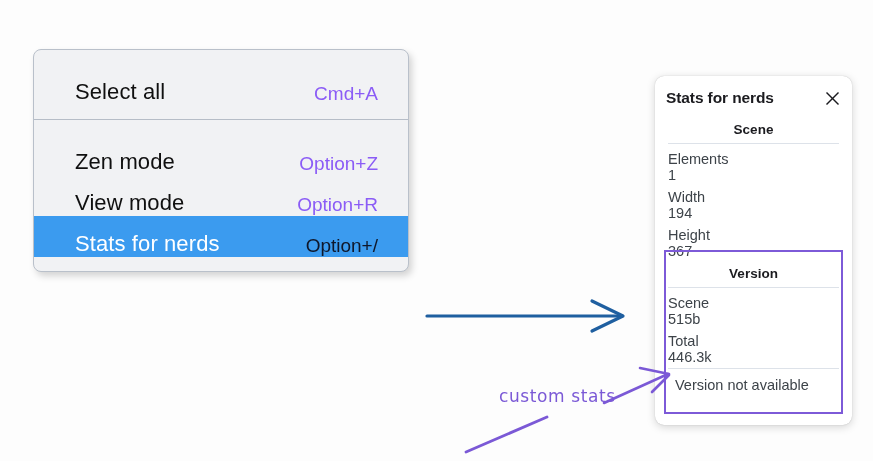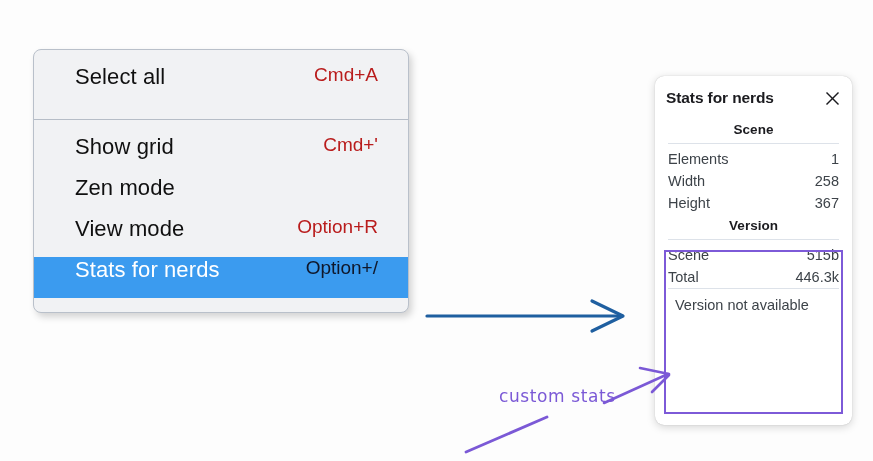--- a/index.html
+++ b/index.html
@@ -31,36 +31,36 @@
   .menu-group { padding: 0; }
   .menu-group.top { padding-top: 14px; padding-bottom: 14px; }
   .menu-group.bottom { padding-top: 14px; padding-bottom: 14px; }
   .menu-sep {
     height: 1px;
     background: #b6bdc7;
     width: 100%;
   }
   .menu-item {
     display: flex;
-    align-items: flex-start;
+    align-items: flex-end;
     justify-content: space-between;
     height: 41px;
     padding: 0 30px 0 41px;
     box-sizing: border-box;
     cursor: default;
   }
   .menu-item .mi-label {
     font-size: 22px;
     color: #101010;
     letter-spacing: 0.1px;
     white-space: nowrap;
   }
   .menu-item .mi-shortcut {
     font-size: 19px;
-    color: #b91c1c;
+    color: #8b5cf6;
     white-space: nowrap;
   }
   .menu-item.selected {
     background: #3b9bef;
   }
   .menu-item.selected .mi-label { color: #ffffff; }
   .menu-item.selected .mi-shortcut { color: #0f172a; }
 
   
   #stats-panel {
@@ -107,20 +107,21 @@
     background: #dde2e9;
     margin: 0 2px 4px 2px;
   }
   .stat-row {
     display: flex;
     justify-content: space-between;
     align-items: baseline;
     font-size: 14.5px;
     color: #3d4349;
     padding: 3px 2px;
+    flex-direction: column;
   }
   .stat-row .sr-value { color: #3d4349; }
   .plain-row {
     font-size: 14.5px;
     color: #3d4349;
     padding: 4px 2px;
     margin-left: 7px;
   }
 
   
@@ -165,25 +166,22 @@
       <div class="menu-item">
         <span class="mi-label">Select all</span>
         <span class="mi-shortcut">Cmd+A</span>
       </div>
     </div>
 
     <div class="menu-sep"></div>
 
     <div class="menu-group bottom">
       <div class="menu-item">
-        <span class="mi-label">Show grid</span>
-        <span class="mi-shortcut">Cmd+'</span>
-      </div>
-      <div class="menu-item">
         <span class="mi-label">Zen mode</span>
+        <span class="mi-shortcut">Option+Z</span>
       </div>
       <div class="menu-item">
         <span class="mi-label">View mode</span>
         <span class="mi-shortcut">Option+R</span>
       </div>
       <div class="menu-item selected">
         <span class="mi-label">Stats for nerds</span>
         <span class="mi-shortcut">Option+/</span>
       </div>
     </div>
@@ -203,21 +201,21 @@
     </div>
 
     <div class="section-title">Scene</div>
     <div class="hr"></div>
     <div class="stat-row">
       <span class="sr-label">Elements</span>
       <span class="sr-value">1</span>
     </div>
     <div class="stat-row">
       <span class="sr-label">Width</span>
-      <span class="sr-value">258</span>
+      <span class="sr-value">194</span>
     </div>
     <div class="stat-row">
       <span class="sr-label">Height</span>
       <span class="sr-value">367</span>
     </div>
 
     <div class="boxed-inner">
 
       <div class="section-title">Version</div>
       <div class="hr"></div>

